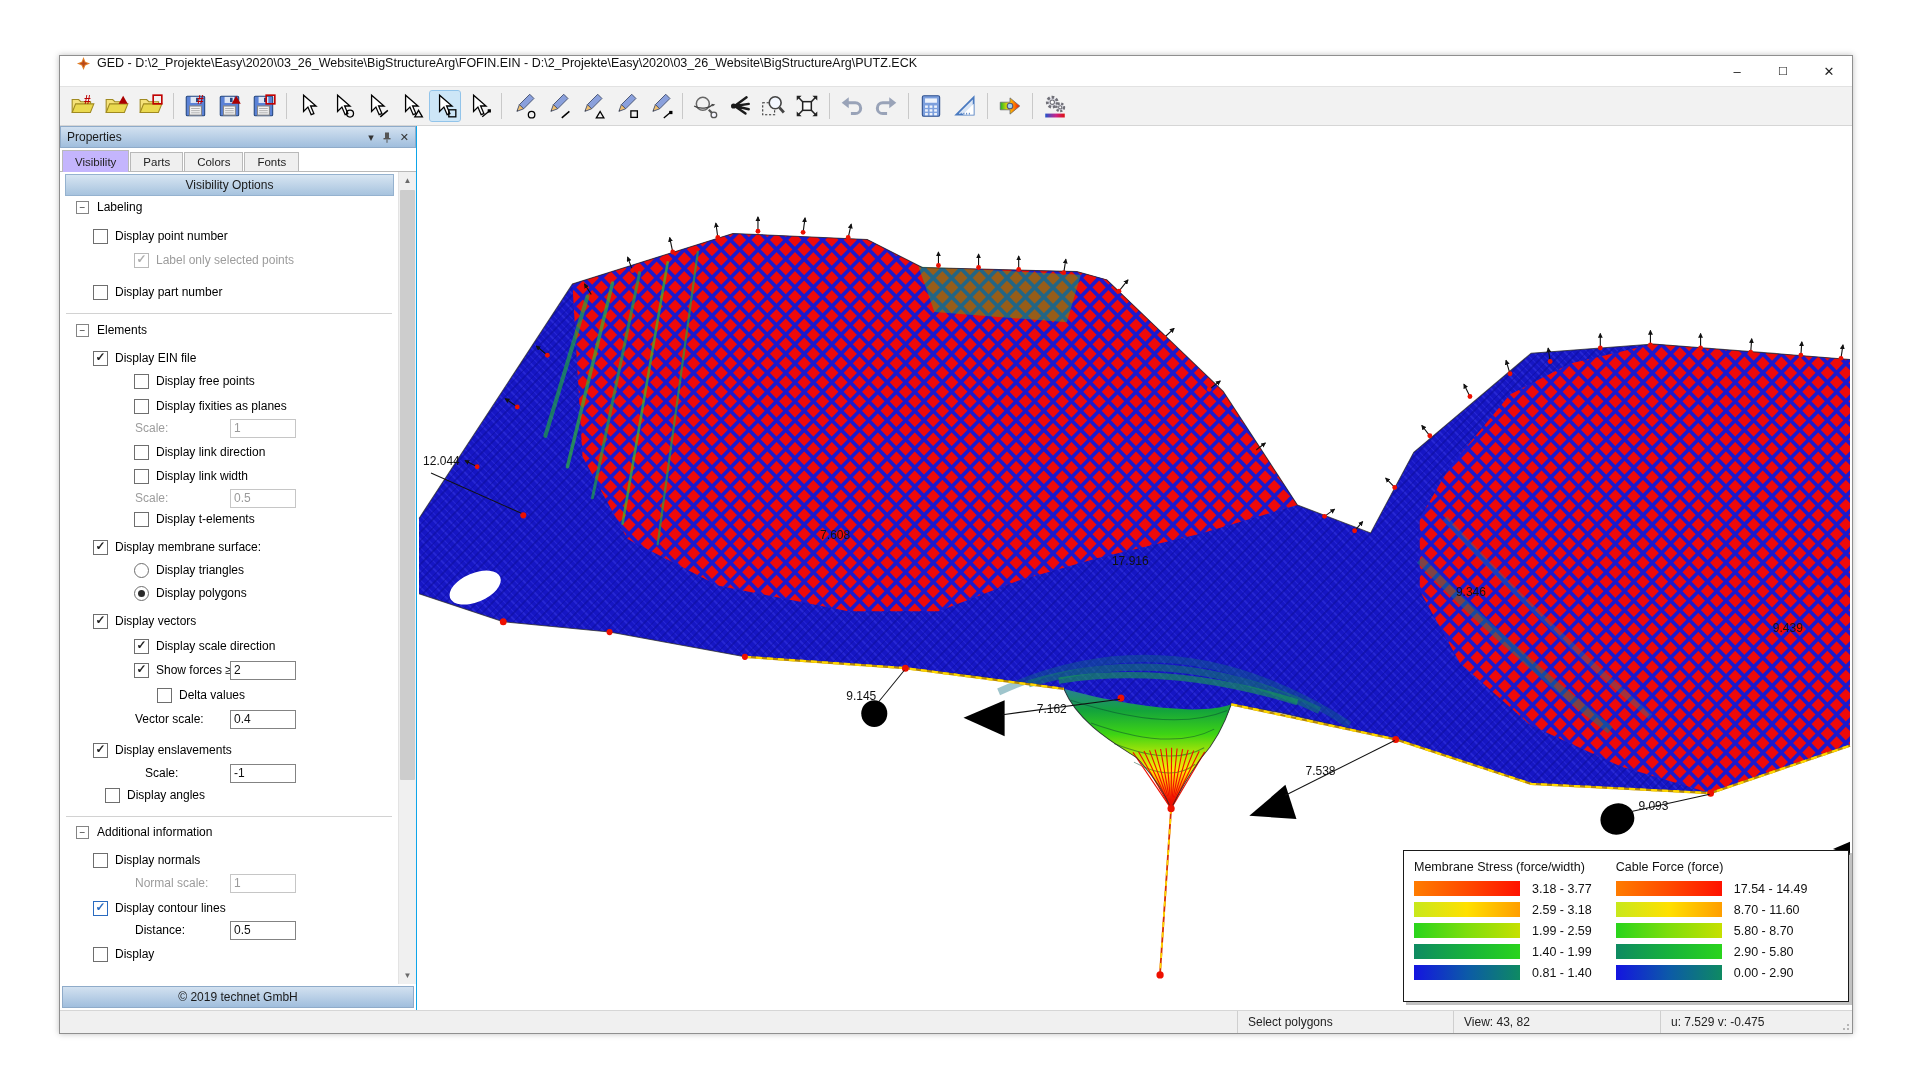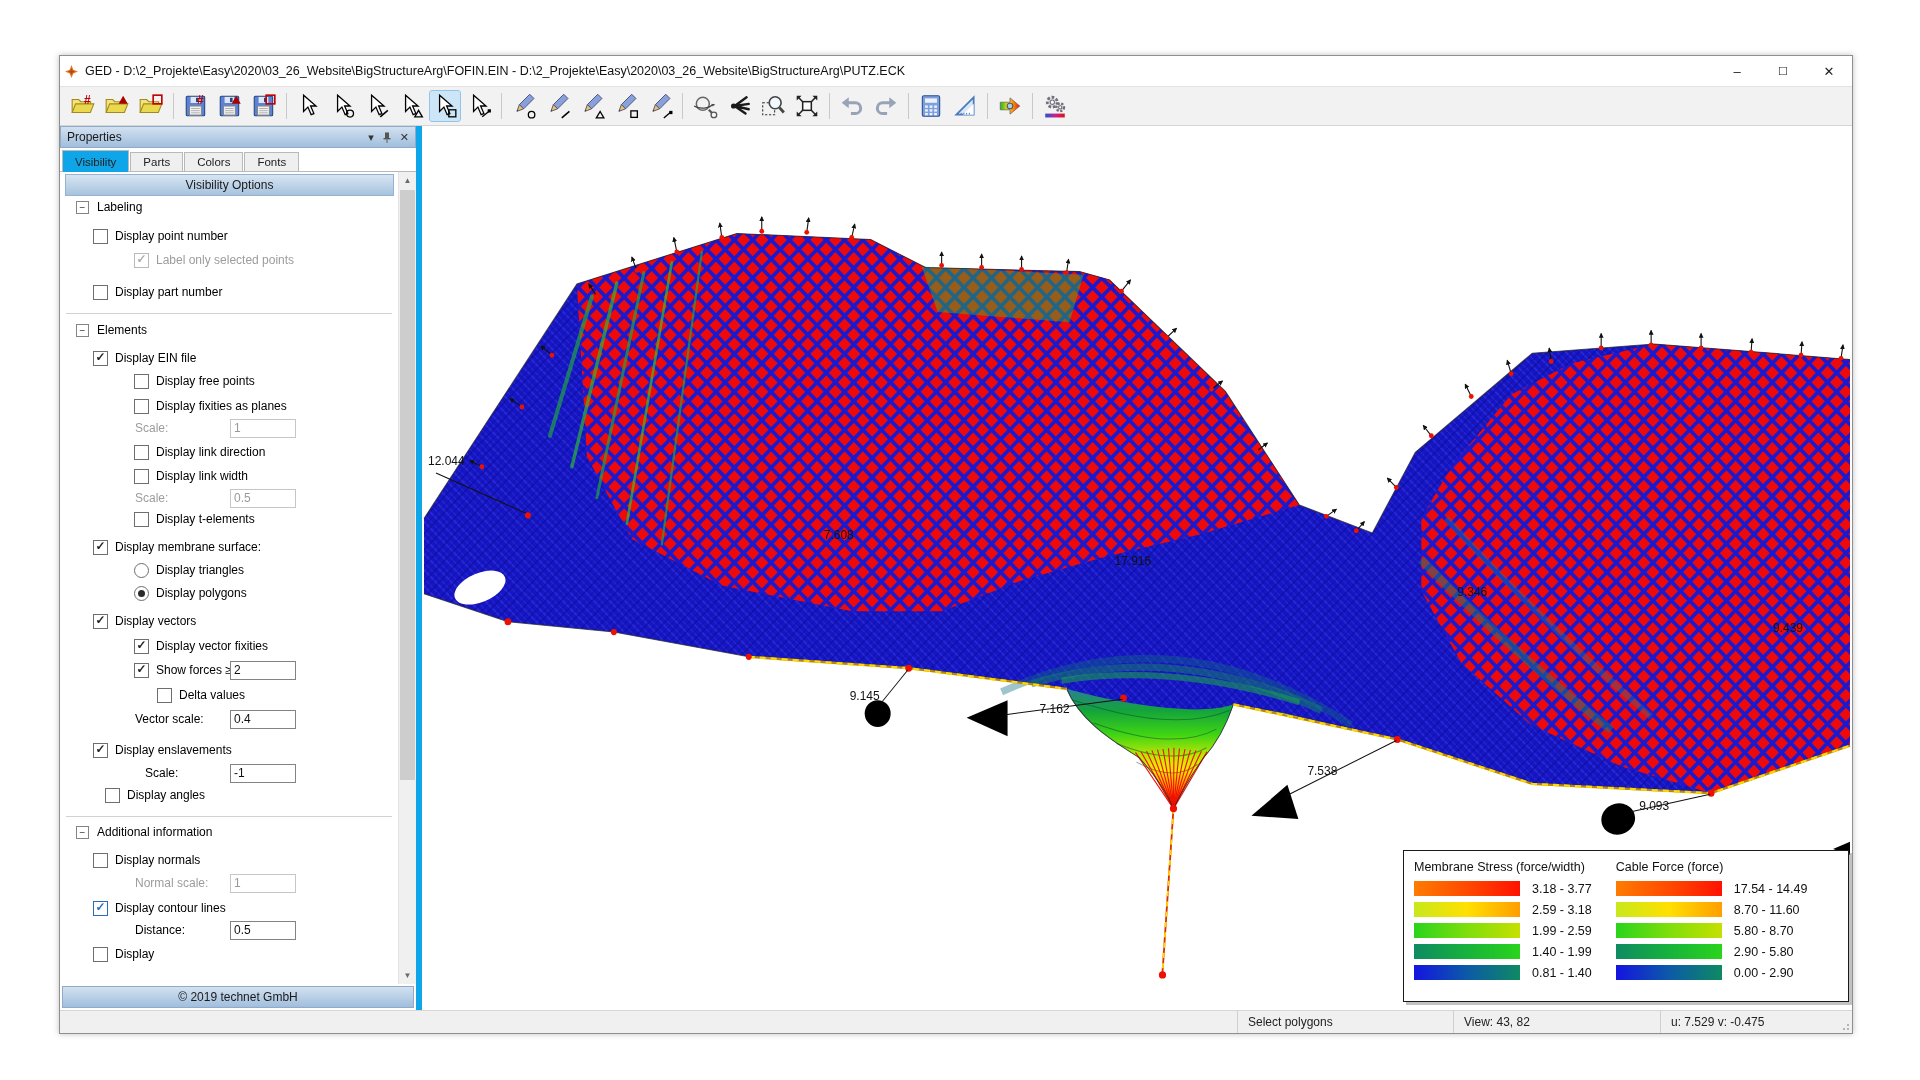--- a/index.html
+++ b/index.html
@@ -1,42 +1,42 @@
 <!DOCTYPE html>
 <html><head>
 <meta charset="utf-8">
 <style>
   html,body{margin:0;padding:0;width:1920px;height:1080px;background:#fff;overflow:hidden;
     font-family:"Liberation Sans",sans-serif;-webkit-font-smoothing:antialiased}
   .window{position:absolute;left:59px;top:55px;width:1792px;height:977px;border:1px solid #8f8f8f;
     background:#fff;display:flex;flex-direction:column;box-shadow:0 0 6px rgba(0,0,0,.25)}
   
-  .titlebar{height:30px;display:flex;align-items:center;padding-left:4px;font-size:12.5px;color:#111;flex:none}
+  .titlebar{height:30px;display:flex;padding-left:16px;font-size:12.5px;color:#111;flex:none}
   .appicon{width:15px;height:15px;margin-right:6px}
   .winbtns{margin-left:auto;display:flex;height:100%}
   .winbtn{width:46px;display:flex;align-items:center;justify-content:center;font-size:13px;color:#222}
   
   .menubar{height:25px;display:flex;align-items:center;padding-left:4px;font-size:12.5px;flex:none}
   .menu-item{padding:3px 9px}
   
   .toolbar{height:38px;background:#f2f2f2;border-top:1px solid #e2e2e2;border-bottom:1px solid #d6d6d6;
     display:flex;align-items:center;padding-left:6px;flex:none}
   .tbtn{width:30px;height:30px;margin:0 2px;display:flex;align-items:center;justify-content:center;border-radius:2px}
   .tbtn.active{background:#cde6f7;outline:1px solid #92c4ea}
   .tsep{width:1px;height:26px;background:#c9c9c9;margin:0 5px}
   
   .content{flex:1;display:flex;min-height:0}
-  .panel{width:356px;flex:none;border-right:6px solid #0ea5e9;display:flex;flex-direction:column;font-size:12px;background:#fff}
+  .panel{width:356px;flex:none;border-right:1px solid #0ea5e9;display:flex;flex-direction:column;font-size:12px;background:#fff}
   .panel-title{height:20px;background:linear-gradient(#d2e1f0,#a0bedd);display:flex;align-items:center;
     padding:0 6px;border:1px solid #8fabc9;font-size:12px;color:#1a1a1a;flex:none}
   .pt-btns{margin-left:auto;display:flex;align-items:center;gap:8px;font-size:11px;color:#333}
   .panel-tabs{height:23px;display:flex;align-items:flex-end;padding-left:2px;flex:none}
   .tab{padding:3px 12px 4px;font-size:11.5px;color:#222;border:1px solid #b9b9b9;border-bottom:none;
     background:#efefef;margin-right:1px;position:relative;top:1px}
-  .tab.active{background:#0ea5e9;z-index:2;padding-top:5px}
+  .tab.active{background:#c4b5fd;z-index:2;padding-top:5px}
   .panel-body{flex:1;position:relative;overflow:hidden;border-top:1px solid #b9b9b9;background:#fff}
   .vheader{position:absolute;left:5px;right:22px;top:2px;height:20px;background:linear-gradient(#d7e5f2,#a7c3de);
     border:1px solid #95b2cf;display:flex;align-items:center;justify-content:center;color:#1a1a1a}
   .prow{position:absolute;height:20px;display:flex;align-items:center;white-space:nowrap}
   .secicon{width:11px;height:11px;border:1px solid #848484;display:inline-flex;align-items:center;justify-content:center;
     font-size:10px;line-height:9px;margin-right:8px;color:#333;background:#fff}
   .cb{width:13px;height:13px;border:1px solid #6e6e6e;background:#fff;display:inline-flex;align-items:center;
     justify-content:center;margin-right:7px;flex:none;font-size:12px;line-height:1}
   .cb.checked::after{content:"✓";color:#222;font-weight:bold;margin-top:-2px}
   .cb.dis{border-color:#b9b9b9}
@@ -421,21 +421,21 @@
         <div class="prow" style="top:411px;left:74px">
             <span class="radio sel"></span>
             <span>Display polygons</span>
           </div>
         <div class="prow" style="top:439px;left:33px">
             <span class="cb checked"></span>
             <span>Display vectors</span>
           </div>
         <div class="prow" style="top:464px;left:74px">
             <span class="cb checked"></span>
-            <span>Display vector fixities</span>
+            <span>Display scale direction</span>
           </div>
         <div class="prow" style="top:488px;left:0;right:0">
             <span style="position:absolute;left:74px;display:flex;align-items:center">
               <span class="cb checked"></span>
               <span>Show forces ≥</span>
             </span>
             <input class="tin" value="2" style="">
           </div>
         <div class="prow" style="top:513px;left:97px">
             <span class="cb"></span>

